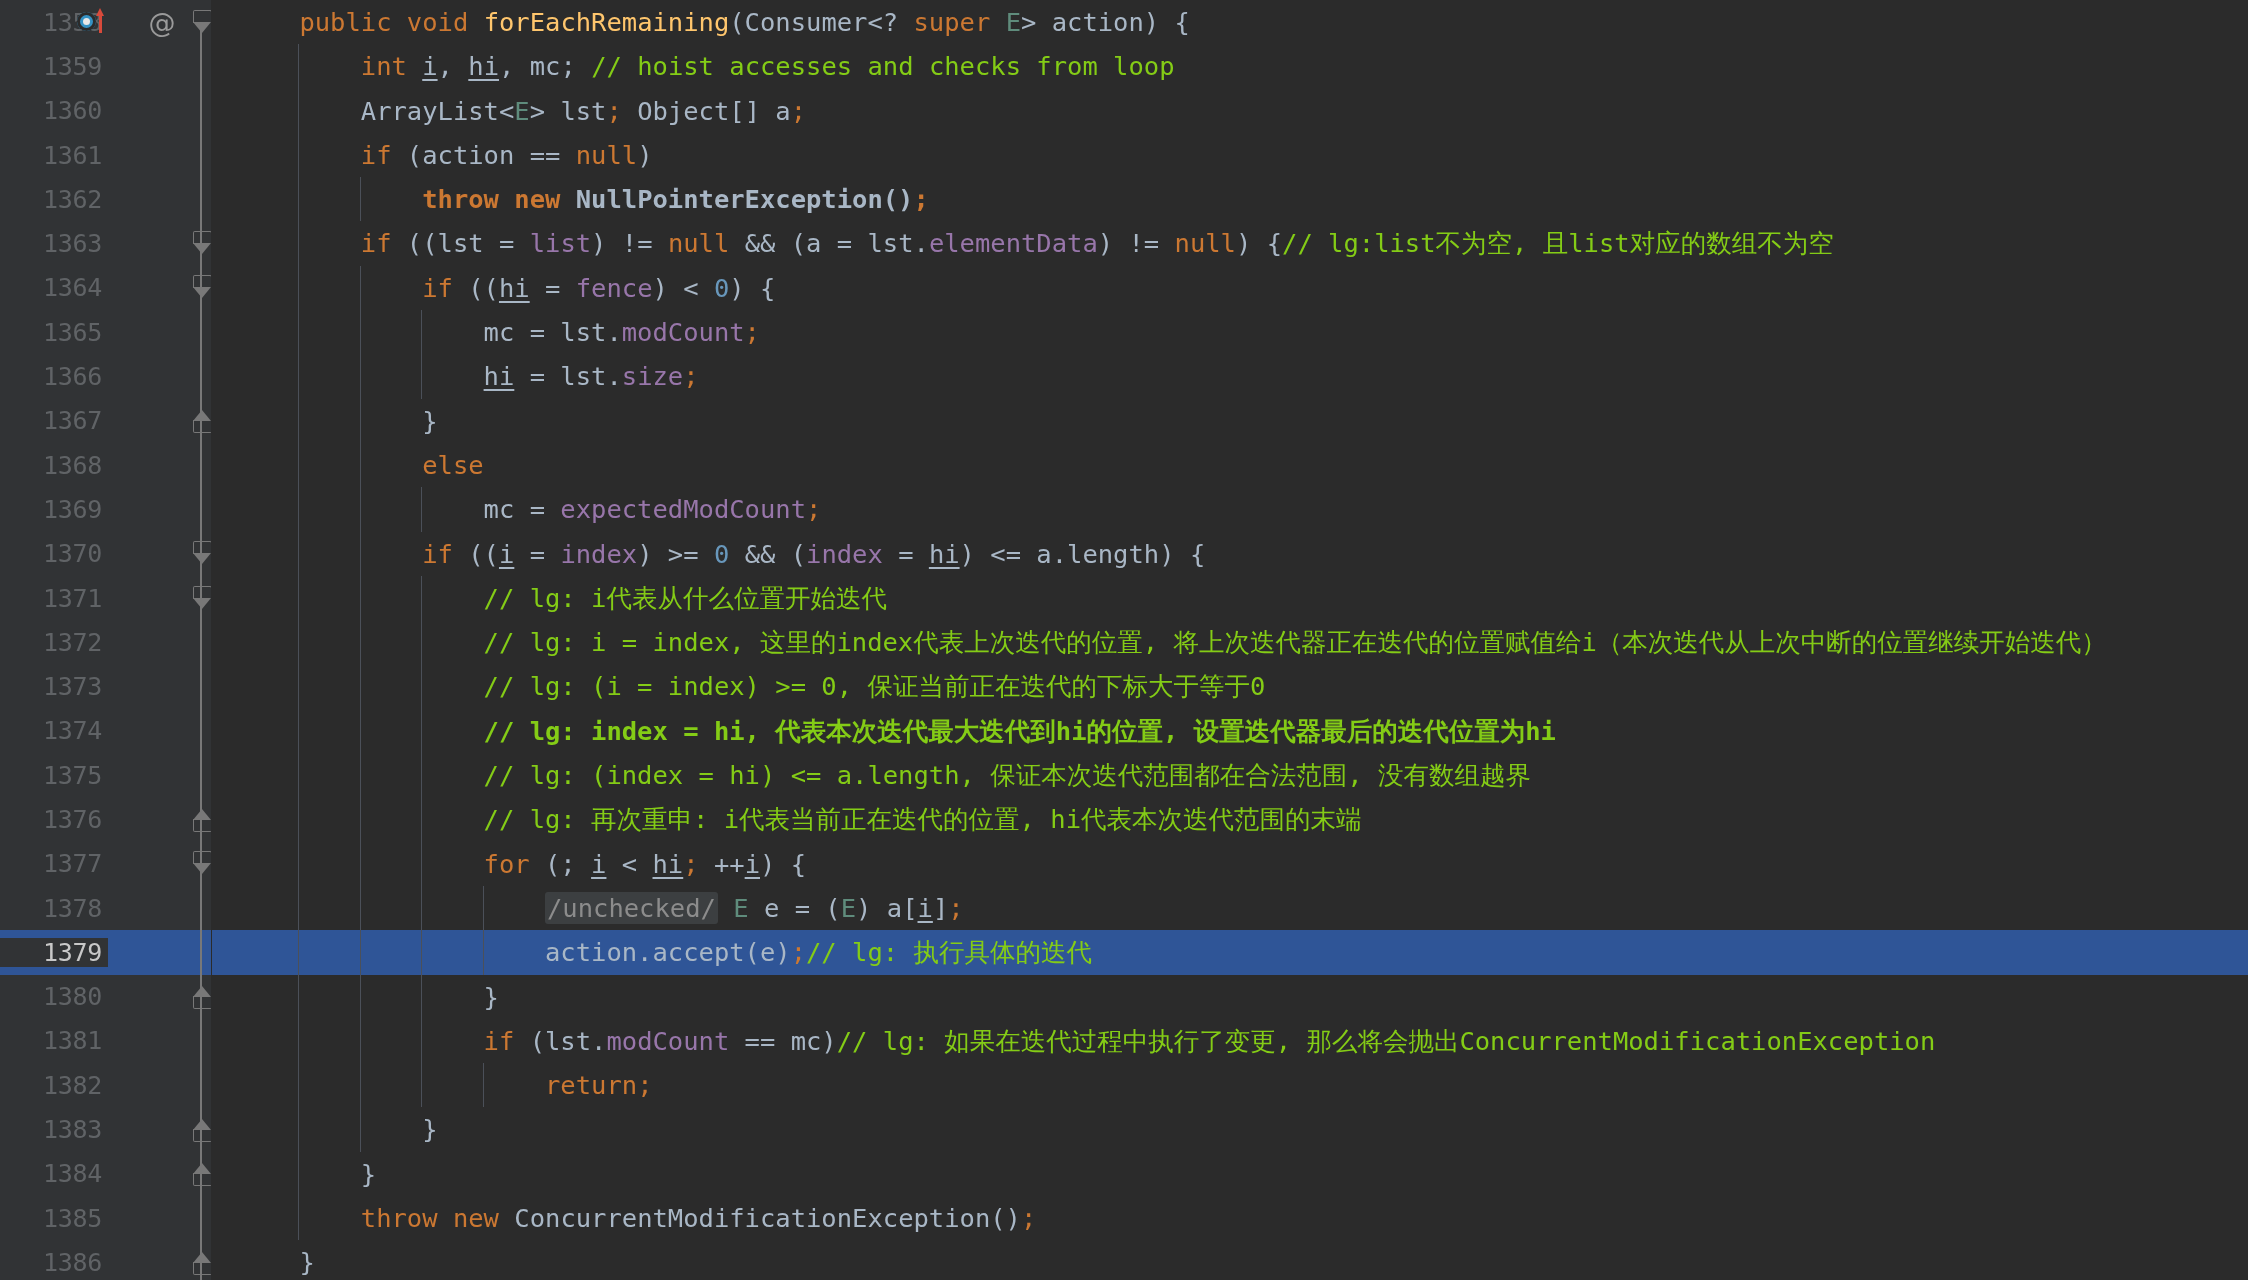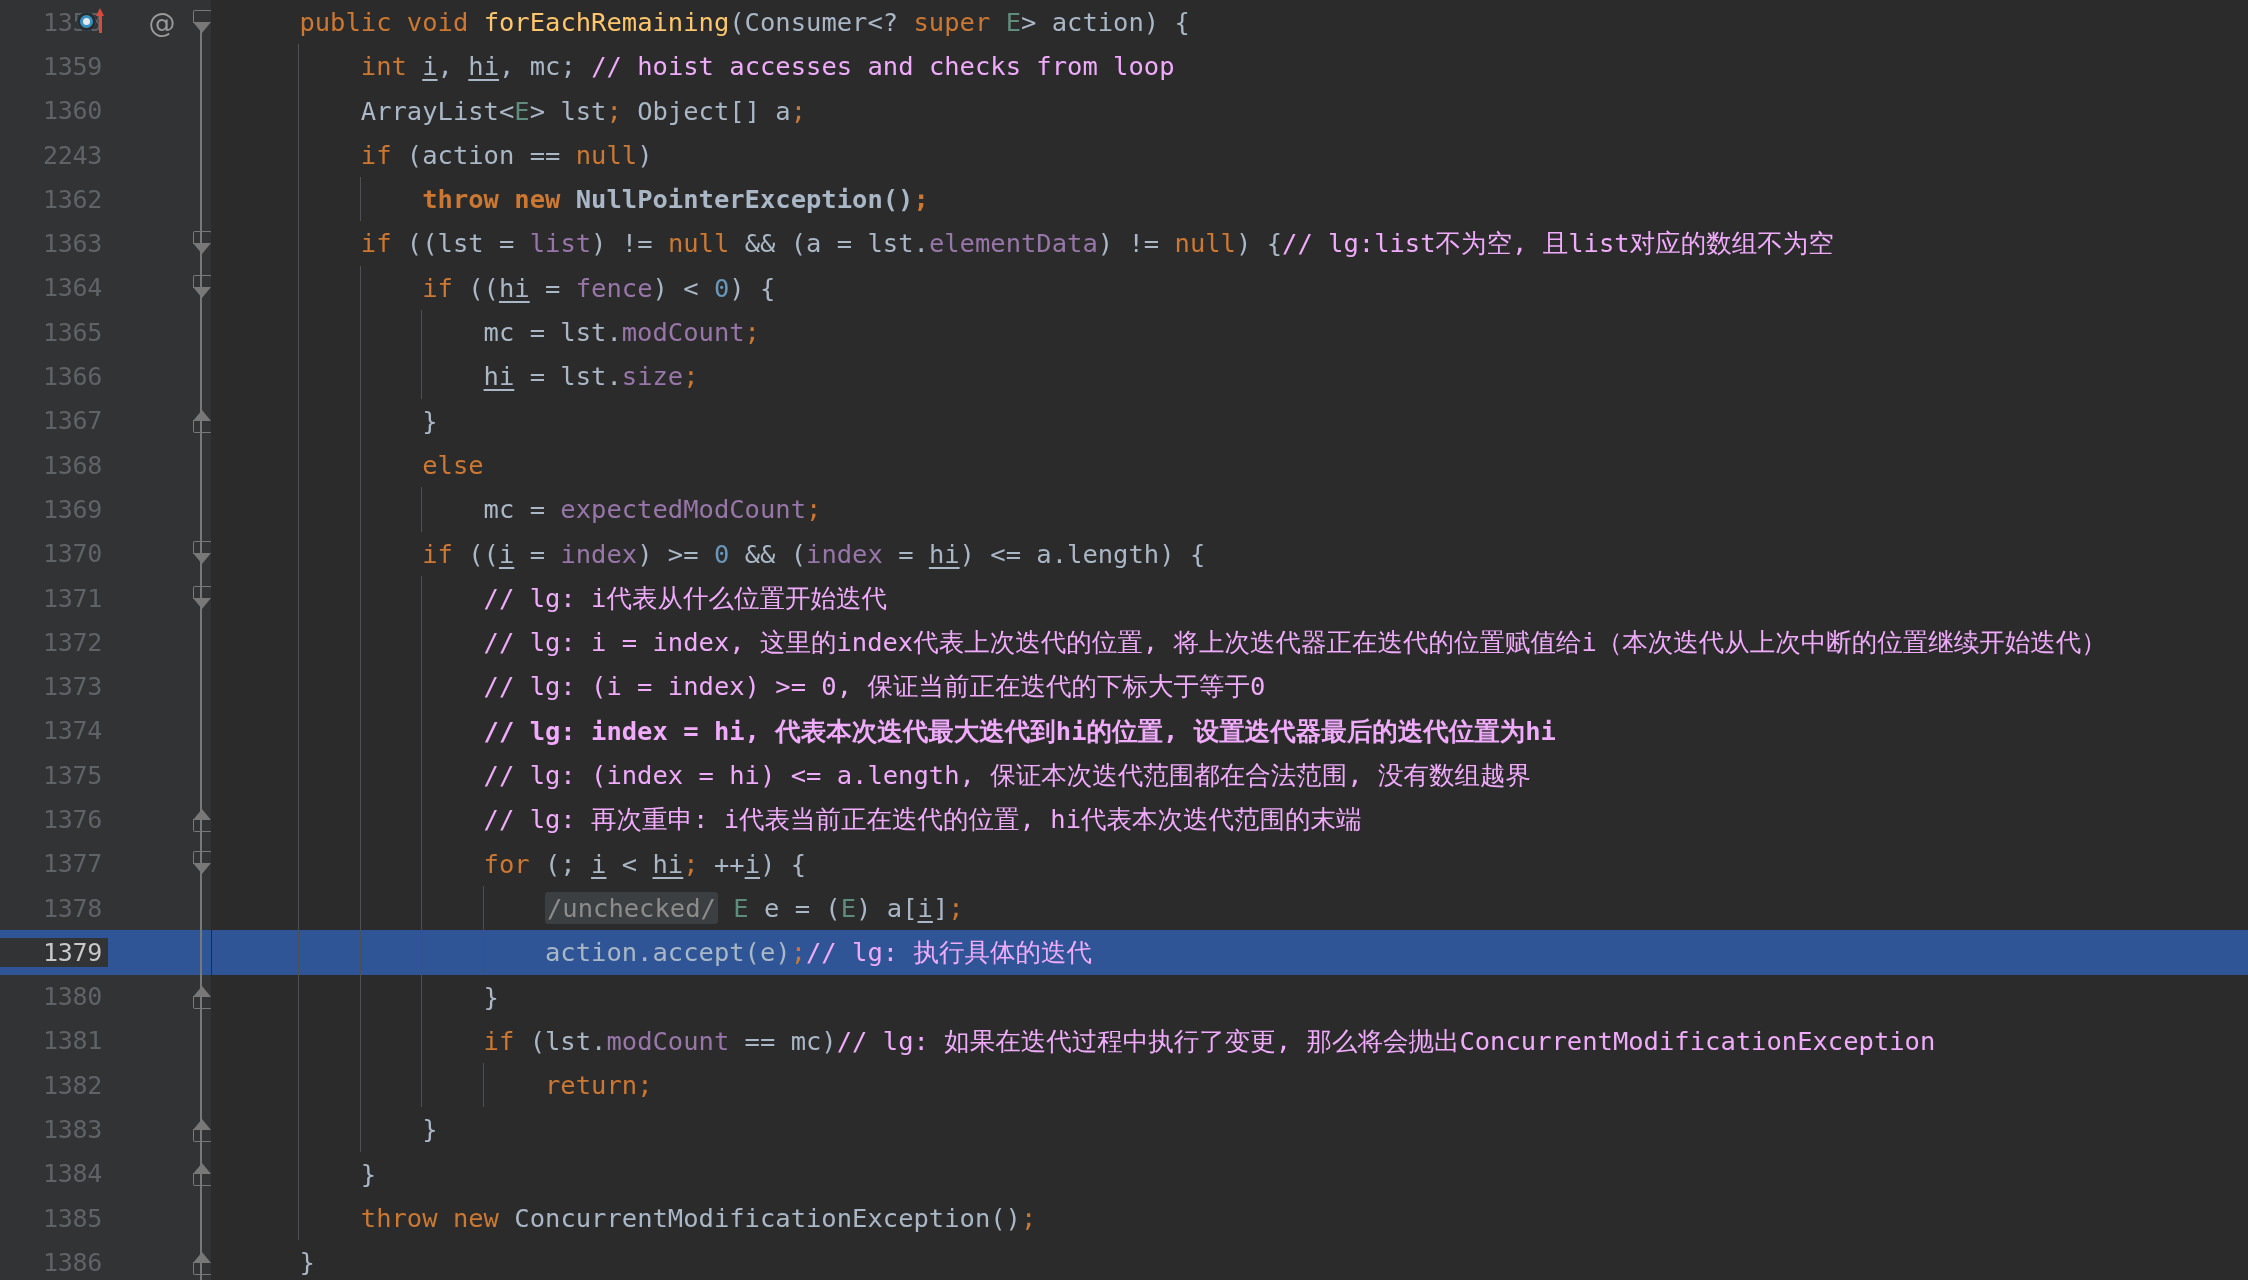--- a/index.html
+++ b/index.html
@@ -108,21 +108,21 @@
     background: #4b5059;
     z-index: 2;
   }
 
   
   .kw   { color: #cc7832; }         
   .meth { color: #ffc66d; }         
   .gen  { color: #5f8c7c; }         
   .fld  { color: #9876aa; }         
   .num  { color: #6897bb; }         
-  .cmt  { color: #f0abfc; }         
+  .cmt  { color: #84cc16; }         
   .pun  { color: #a9b7c6; }
   .semi { color: #cc7832; }
   .und  { text-decoration: underline; text-decoration-color: #a9b7c6; text-underline-offset: 4px; }
   .hint {
     color: #8c8c8c;
     background: #3c3f41;
     border-radius: 3px;
     padding: 1px 2px;
   }
   .fold-top {
@@ -205,21 +205,21 @@
     position:absolute; left:211px; top:0; bottom:0; width:1px; background:#2b2b2b; z-index:6;
   }
 </style>
 </head>
 <body>
 
 <div id="editor">
     <div class="row"><div class="gutter"><div class="lineno">1358</div><div class="gmark gm-override"><div class="icon-override"><span class="ov-circ"></span><span class="ov-arrow"></span></div></div><div class="gmark gm-at"><span class="icon-at">@</span></div><div class="gmark gm-fold"><div class="fold-top"></div></div></div><div class="code-area"><div class="code-text" style="padding-left: 87.4px;"><span class="kw">public void </span><span class="meth">forEachRemaining</span><span class="pun">(Consumer&lt;? </span><span class="kw">super </span><span class="gen">E</span><span class="pun">&gt; action) {</span></div></div></div>
     <div class="row"><div class="gutter"><div class="lineno">1359</div></div><div class="code-area"><div class="guide" style="left: 86.4px;"></div><div class="code-text" style="padding-left: 148.8px;"><span class="kw">int </span><span class="und">i</span><span class="pun">, </span><span class="und">hi</span><span class="pun">, mc; </span><span class="cmt">// hoist accesses and checks from loop</span></div></div></div>
     <div class="row"><div class="gutter"><div class="lineno">1360</div></div><div class="code-area"><div class="guide" style="left: 86.4px;"></div><div class="code-text" style="padding-left: 148.8px;"><span class="pun">ArrayList&lt;</span><span class="gen">E</span><span class="pun">&gt; lst</span><span class="semi">;</span><span class="pun"> Object[] a</span><span class="semi">;</span></div></div></div>
-    <div class="row"><div class="gutter"><div class="lineno">2243</div></div><div class="code-area"><div class="guide" style="left: 86.4px;"></div><div class="code-text" style="padding-left: 148.8px;"><span class="kw">if </span><span class="pun">(action == </span><span class="kw">null</span><span class="pun">)</span></div></div></div>
+    <div class="row"><div class="gutter"><div class="lineno">1361</div></div><div class="code-area"><div class="guide" style="left: 86.4px;"></div><div class="code-text" style="padding-left: 148.8px;"><span class="kw">if </span><span class="pun">(action == </span><span class="kw">null</span><span class="pun">)</span></div></div></div>
     <div class="row"><div class="gutter"><div class="lineno">1362</div></div><div class="code-area"><div class="guide" style="left: 86.4px;"></div><div class="guide" style="left: 147.8px;"></div><div class="code-text" style="padding-left: 210.2px; font-weight: bold;"><span class="kw">throw new </span><span class="pun">NullPointerException()</span><span class="semi">;</span></div></div></div>
     <div class="row"><div class="gutter"><div class="lineno">1363</div><div class="gmark gm-fold"><div class="fold-top"></div></div></div><div class="code-area"><div class="guide" style="left: 86.4px;"></div><div class="code-text" style="padding-left: 148.8px;"><span class="kw">if </span><span class="pun">((lst = </span><span class="fld">list</span><span class="pun">) != </span><span class="kw">null</span><span class="pun"> &amp;&amp; (a = lst.</span><span class="fld">elementData</span><span class="pun">) != </span><span class="kw">null</span><span class="pun">) {</span><span class="cmt">// lg:list不为空, 且list对应的数组不为空</span></div></div></div>
     <div class="row"><div class="gutter"><div class="lineno">1364</div><div class="gmark gm-fold"><div class="fold-top"></div></div></div><div class="code-area"><div class="guide" style="left: 86.4px;"></div><div class="guide" style="left: 147.8px;"></div><div class="code-text" style="padding-left: 210.2px;"><span class="kw">if </span><span class="pun">((</span><span class="und">hi</span><span class="pun"> = </span><span class="fld">fence</span><span class="pun">) &lt; </span><span class="num">0</span><span class="pun">) {</span></div></div></div>
     <div class="row"><div class="gutter"><div class="lineno">1365</div></div><div class="code-area"><div class="guide" style="left: 86.4px;"></div><div class="guide" style="left: 147.8px;"></div><div class="guide" style="left: 209.2px;"></div><div class="code-text" style="padding-left: 271.6px;"><span class="pun">mc = lst.</span><span class="fld">modCount</span><span class="semi">;</span></div></div></div>
     <div class="row"><div class="gutter"><div class="lineno">1366</div></div><div class="code-area"><div class="guide" style="left: 86.4px;"></div><div class="guide" style="left: 147.8px;"></div><div class="guide" style="left: 209.2px;"></div><div class="code-text" style="padding-left: 271.6px;"><span class="und">hi</span><span class="pun"> = lst.</span><span class="fld">size</span><span class="semi">;</span></div></div></div>
     <div class="row"><div class="gutter"><div class="lineno">1367</div><div class="gmark gm-fold"><div class="fold-bot"></div></div></div><div class="code-area"><div class="guide" style="left: 86.4px;"></div><div class="guide" style="left: 147.8px;"></div><div class="code-text" style="padding-left: 210.2px;"><span class="pun">}</span></div></div></div>
     <div class="row"><div class="gutter"><div class="lineno">1368</div></div><div class="code-area"><div class="guide" style="left: 86.4px;"></div><div class="guide" style="left: 147.8px;"></div><div class="code-text" style="padding-left: 210.2px;"><span class="kw">else</span></div></div></div>
     <div class="row"><div class="gutter"><div class="lineno">1369</div></div><div class="code-area"><div class="guide" style="left: 86.4px;"></div><div class="guide" style="left: 147.8px;"></div><div class="guide" style="left: 209.2px;"></div><div class="code-text" style="padding-left: 271.6px;"><span class="pun">mc = </span><span class="fld">expectedModCount</span><span class="semi">;</span></div></div></div>
     <div class="row"><div class="gutter"><div class="lineno">1370</div><div class="gmark gm-fold"><div class="fold-top"></div></div></div><div class="code-area"><div class="guide" style="left: 86.4px;"></div><div class="guide" style="left: 147.8px;"></div><div class="code-text" style="padding-left: 210.2px;"><span class="kw">if </span><span class="pun">((</span><span class="und">i</span><span class="pun"> = </span><span class="fld">index</span><span class="pun">) &gt;= </span><span class="num">0</span><span class="pun"> &amp;&amp; (</span><span class="fld">index</span><span class="pun"> = </span><span class="und">hi</span><span class="pun">) &lt;= a.length) {</span></div></div></div>
     <div class="row"><div class="gutter"><div class="lineno">1371</div><div class="gmark gm-fold"><div class="fold-top"></div></div></div><div class="code-area"><div class="guide" style="left: 86.4px;"></div><div class="guide" style="left: 147.8px;"></div><div class="guide" style="left: 209.2px;"></div><div class="code-text" style="padding-left: 271.6px;"><span class="cmt">// lg: i代表从什么位置开始迭代</span></div></div></div>

